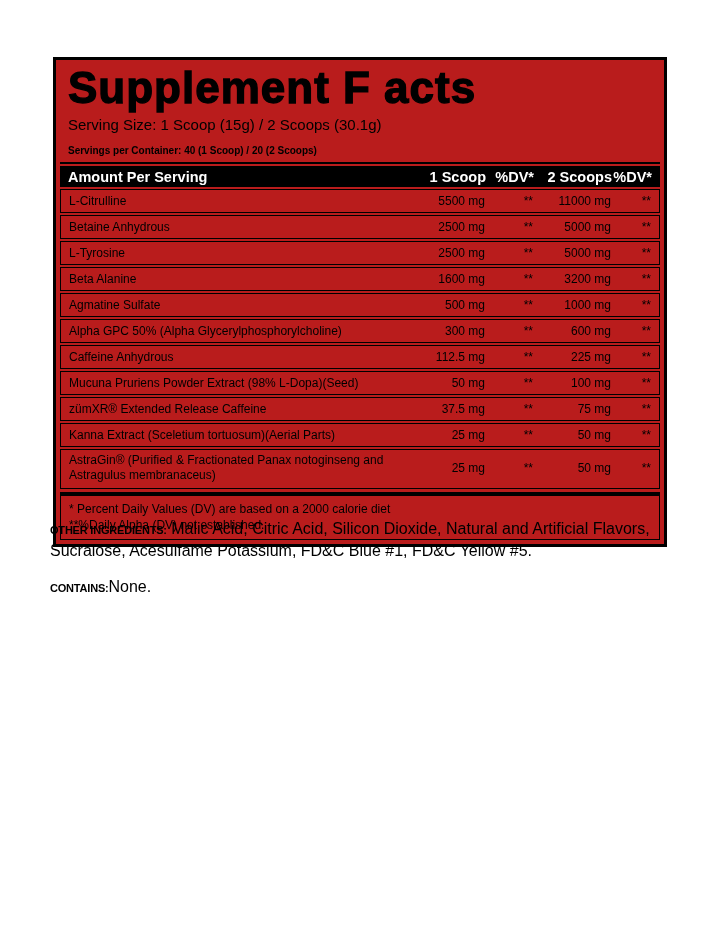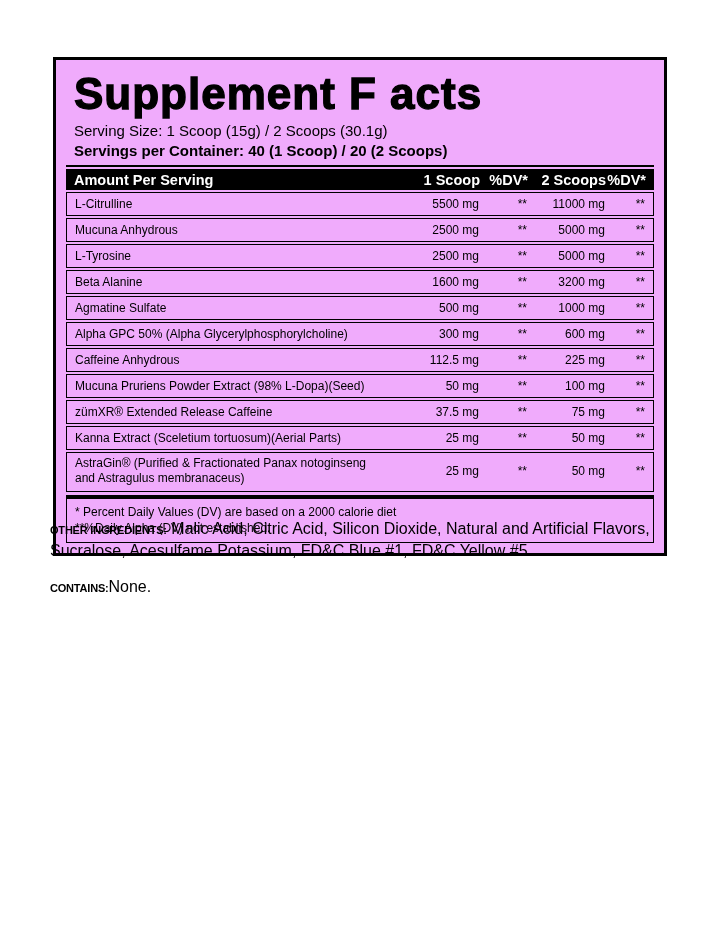--- a/index.html
+++ b/index.html
@@ -8,37 +8,37 @@
     background: #ffffff;
     color: #000000;
     font-family: "Liberation Sans", sans-serif;
     position: relative;
   }
   .facts-box {
     position: absolute;
     left: 53px; top: 57px;
     width: 614px;
     border: 3px solid #000;
-    background: #f0abfc;
-    padding: 10px;
+    background: #b91c1c;
+    padding: 4px;
   }
   .title-block {
     border-bottom: 2px solid #000;
     padding: 2px 8px 6px 8px;
   }
   .title {
     font-size: 44px;
     font-weight: bold;
     letter-spacing: 1px;
     line-height: 1.0;
     -webkit-text-stroke: 1.3px #000;
     white-space: nowrap;
   }
   .serving-size { font-size: 15px; margin-top: 6px; }
-  .servings-container { font-size: 15px; font-weight: bold; margin-top: 3px; }
+  .servings-container { font-size: 10px; font-weight: bold; margin-top: 12px; }
 
   .header-bar {
     background: #000;
     color: #fff;
     display: flex;
     align-items: center;
     font-weight: bold;
     font-size: 14.5px;
     padding: 2px 8px;
     height: 21px;
@@ -106,21 +106,21 @@
 
   <div id="rows-container">
       <div class="row">
     <span class="c-name">L-Citrulline</span>
     <span class="c-a1">5500 mg</span>
     <span class="c-d1">**</span>
     <span class="c-a2">11000 mg</span>
     <span class="c-d2">**</span>
   </div>
       <div class="row">
-    <span class="c-name">Mucuna Anhydrous</span>
+    <span class="c-name">Betaine Anhydrous</span>
     <span class="c-a1">2500 mg</span>
     <span class="c-d1">**</span>
     <span class="c-a2">5000 mg</span>
     <span class="c-d2">**</span>
   </div>
       <div class="row">
     <span class="c-name">L-Tyrosine</span>
     <span class="c-a1">2500 mg</span>
     <span class="c-d1">**</span>
     <span class="c-a2">5000 mg</span>

